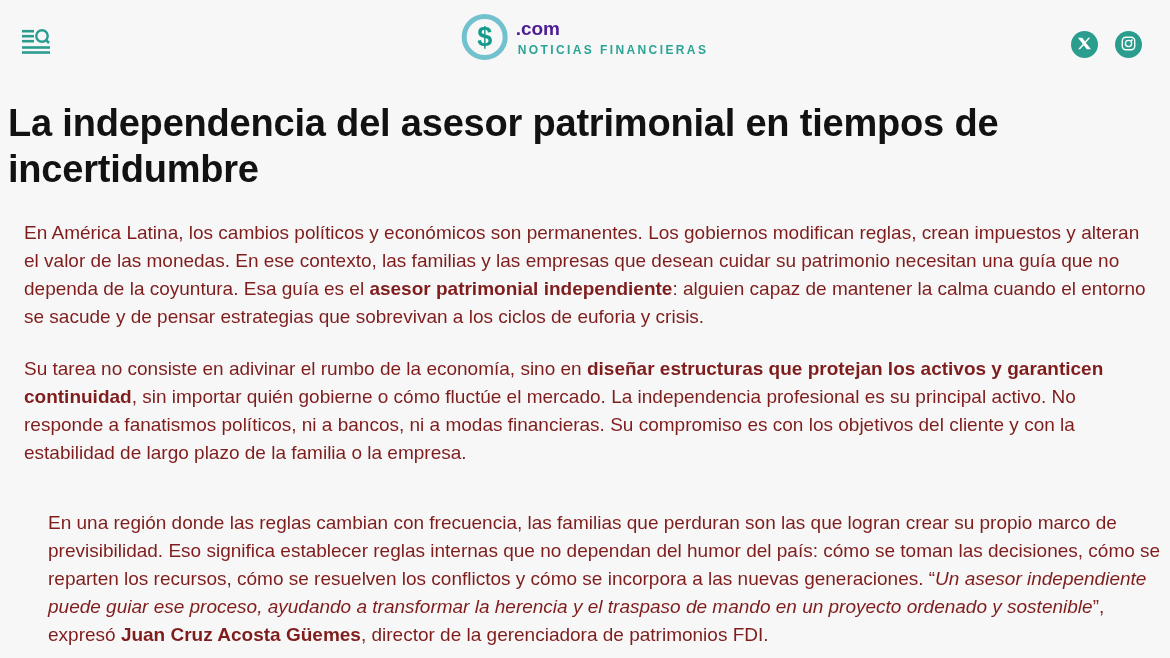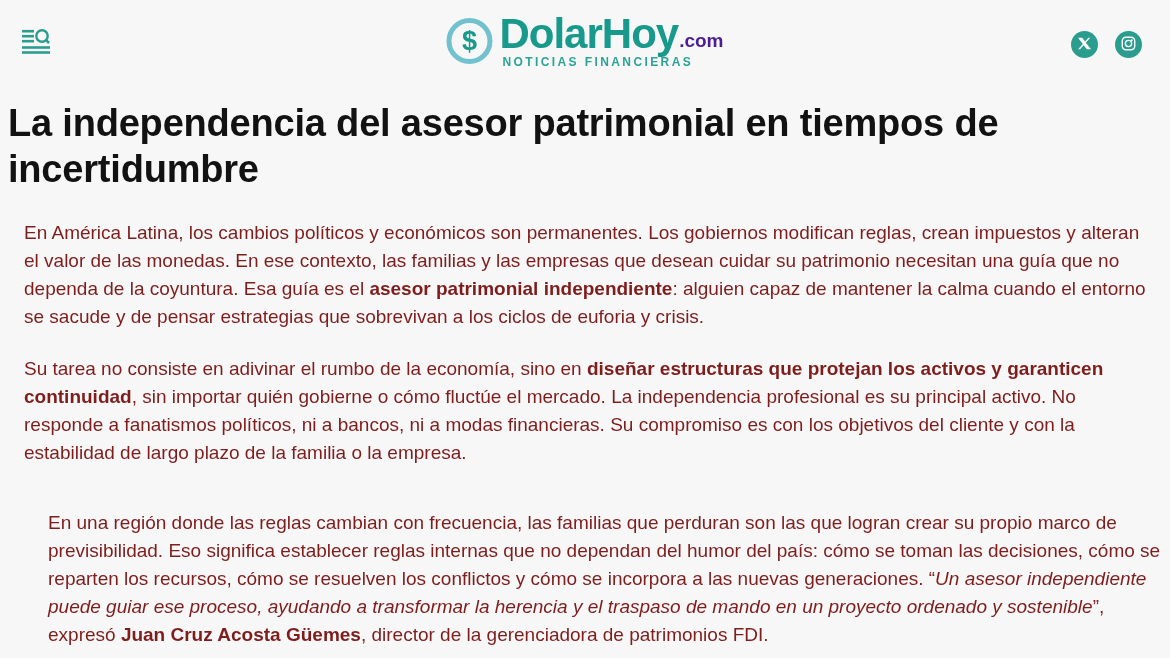--- a/index.html
+++ b/index.html
@@ -105,21 +105,20 @@
           <line x1="1" y1="24.5" x2="29" y2="24.5"></line>
         </g>
       </svg>
     </span>
   </button>
 
   <a class="logo" href="#">
     <span class="logo-badge">$</span>
     <span class="logo-text">
       <span class="logo-row">
-        <span class="logo-name">DolarHoy</span>
         <span class="logo-tld">.com</span>
       </span>
       <span class="logo-tagline">NOTICIAS FINANCIERAS</span>
     </span>
   </a>
 
   <div class="social">
     <button class="social-btn">
       <span>
         <svg width="13" height="13" viewBox="0 0 24 24">

